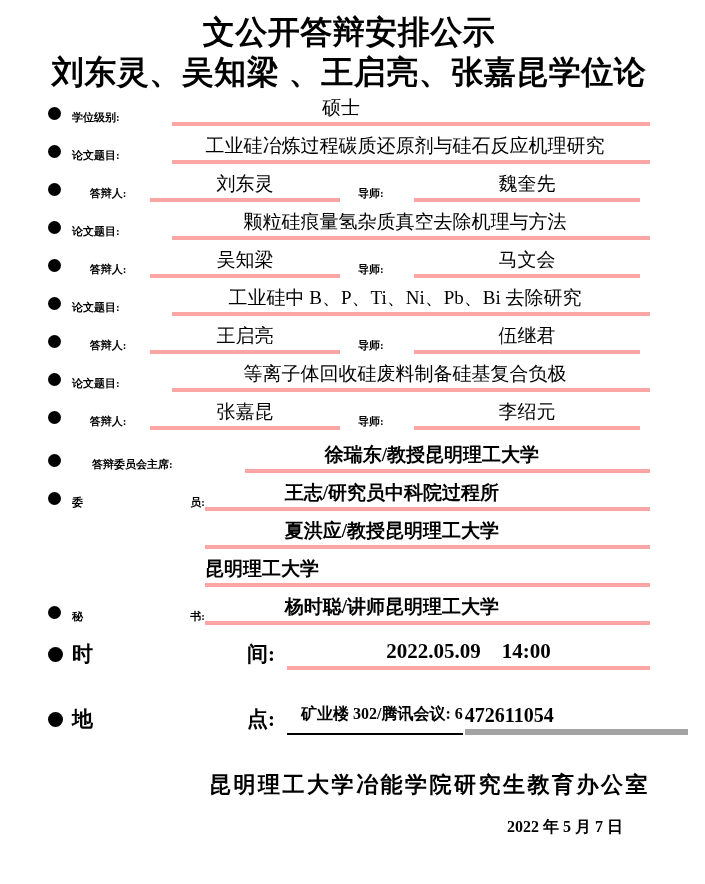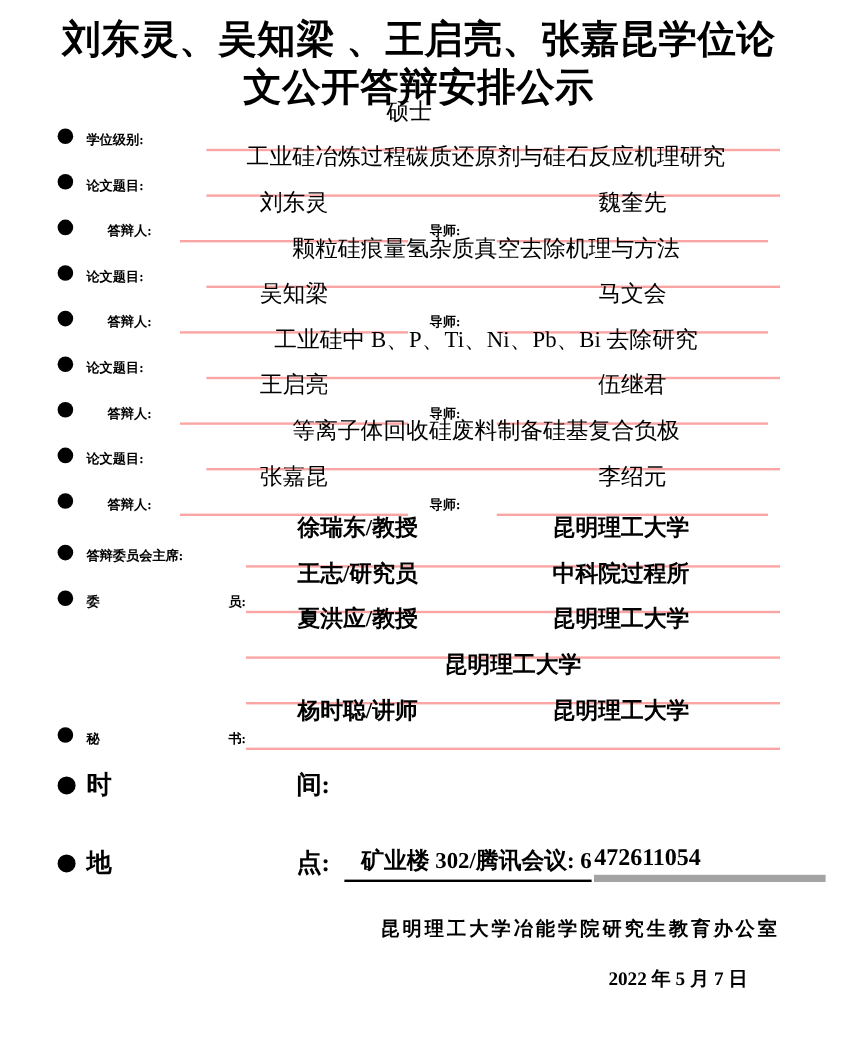--- a/index.html
+++ b/index.html
@@ -13,67 +13,67 @@
     font-size:32px;
     line-height:40px;
     text-align:center;
     letter-spacing:0.5px;
     white-space:nowrap;
   }
 
   .row { display:flex; align-items:flex-end; }
   .h34 { height:34px; }
   .h38 { height:38px; }
-  .h43 { height:43px; }
+  .h43 { height:43px;gap:20px; }
   .h45 { height:45px; }
   .h65 { height:65px; }
 
   .bcol { width:24px; display:flex; align-items:flex-end; }
   .dot  { width:13px; height:13px; border-radius:50%; background:#000; margin-bottom:6px; }
   .dot-big { width:15px; height:15px; margin-bottom:8px; }
 
   .label { font-size:11px; font-weight:700; line-height:1.1; padding-bottom:3px; white-space:nowrap; }
   .w-degree  { width:92px; }
   .w-thesis  { width:92px; }
   .w-defend  { width:72px;text-align:center; }
   .w-advisor { width:56px; margin-left:18px;margin-top:35px; }
   .w-wide    { width:133px; }
   .spread    { display:flex; justify-content:space-between; }
   .label-big { font-size:21px; font-weight:700; width:203px; padding-bottom:4px; }
 
-  .fill { border-bottom:2px solid #fca5a5; font-size:19px; line-height:1.3; padding-bottom:17px; }
+  .fill { border-bottom:4px solid #fca5a5; font-size:19px; line-height:1.3; padding-bottom:1px; }
   .grow { flex:1; }
   .center { text-align:center; }
 
   .fill-degree { margin-left:8px; padding-right:140px; }
   .fill-thesis { margin-left:8px; padding-right:12px; }
   .fill-defender { width:190px; margin-left:6px; }
   .fill-advisor  { margin-right:10px; }
 
   .fill-committee { display:flex; }
-  .person { width:180px; padding-left:6px; text-align:center; font-weight:600; white-space:nowrap; }
-  .org    { flex:1; text-align:center; font-weight:600; white-space:nowrap; }
+  .person { width:180px; padding-left:6px; text-align:right; font-weight:600; white-space:nowrap; }
+  .org    { flex:1; text-align:left; font-weight:600; white-space:nowrap; }
   .indent { width:157px; }
 
   .fill-time { margin-left:12px; font-size:21px; font-weight:600; }
   .fill-venue { margin-left:12px; margin-right:-38px; display:flex; }
-  .venue-seg1 { border-bottom:2px solid #000; font-size:19px; font-weight:600; padding-left:14px; padding-bottom:2px; white-space:nowrap; }
+  .venue-seg1 { border-bottom:2px solid #000; font-size:16px; font-weight:600; padding-left:14px; padding-bottom:2px; white-space:nowrap; }
   .venue-seg2 { border-bottom:6px solid #a3a3a3; font-size:20px; font-weight:600; flex:1; text-align:left; padding-bottom:2px; margin-left:2px; }
 
-  .footer-office { margin-top:19px; text-align:right; font-size:16px; font-weight:700; letter-spacing:2.5px; line-height:42px; white-space:nowrap; }
+  .footer-office { margin-top:29px; text-align:right; font-size:22px; font-weight:700; letter-spacing:2.5px; line-height:42px; white-space:nowrap; }
   .footer-date   { text-align:right; font-size:16px; font-weight:600; line-height:42px; padding-right:27px; white-space:nowrap; }
 </style>
 </head>
 <body>
 
 <div class="doc">
 
   <div class="title">
+    <div>文公开答辩安排公示</div>
     <div>刘东灵、吴知梁 、王启亮、张嘉昆学位论</div>
-    <div>文公开答辩安排公示</div>
   </div>
 
   <div class="row h34">
     <div class="bcol">
         <span class="dot"></span>
       </div>
     <span class="label w-degree">学位级别:</span>
     <span class="fill grow center fill-degree">硕士</span>
   </div>
 
@@ -199,20 +199,21 @@
   </div>
 
   <div class="row h45">
     <div class="bcol">
         <span class="dot dot-big"></span>
       </div>
     <span class="label label-big spread">
       <span>时</span>
       <span>间:</span>
     </span>
+    <span class="fill grow center fill-time">2022.05.09　14:00</span>
   </div>
 
   <div class="row h65">
     <div class="bcol">
         <span class="dot dot-big"></span>
       </div>
     <span class="label label-big spread">
       <span>地</span>
       <span>点:</span>
     </span>

